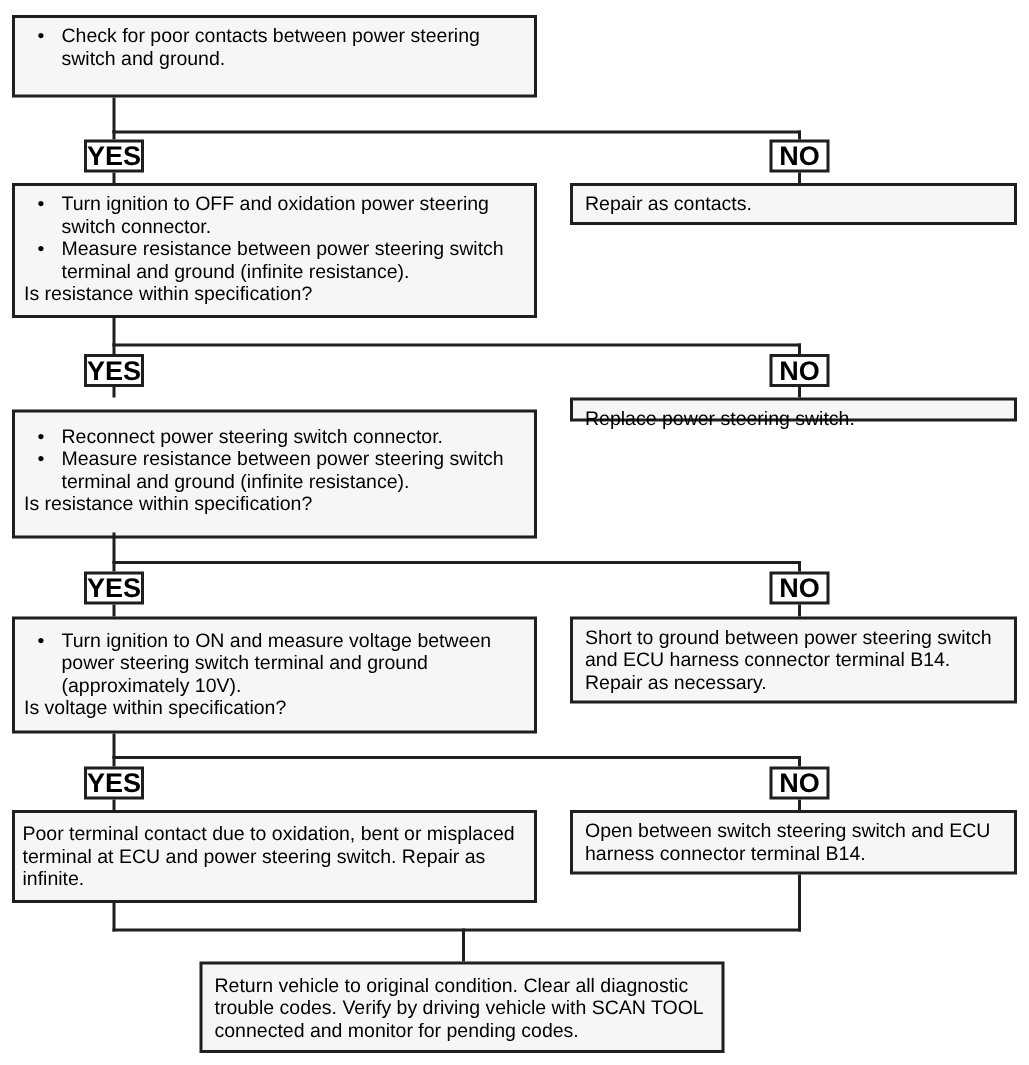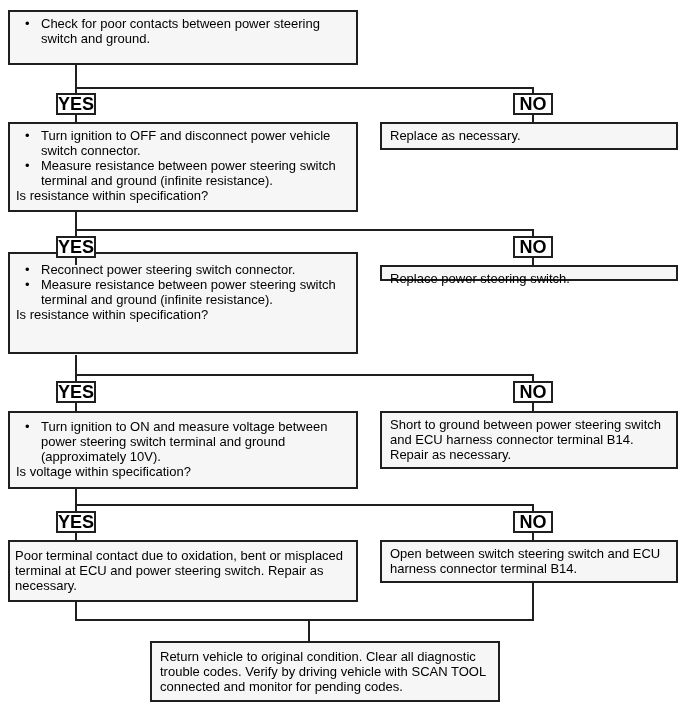--- a/index.html
+++ b/index.html
@@ -7,21 +7,21 @@
   body { font-family:"Liberation Sans", sans-serif; }
   .canvas {
     position:relative; width:686px; height:710px; background:#ffffff;
     color:#000000; font-size:13px; line-height:15px; overflow:hidden;
   }
   .box {
     position:absolute; background:#f6f6f6; border:2px solid #1f1f1f;
   }
   .qbox  { left:8px;  width:350px; padding:4px 6px 2px 5px; }
   .abox  { left:380px; width:298px; padding:4px 4px 2px 8px; }
-  .fbox  { left:150px; width:350px; padding:6px 6px 2px 8px; }
+  .fbox  { left:133px; width:350px; padding:6px 6px 2px 8px; }
   .bullets { list-style:none; }
   .bullets li { position:relative; padding-left:26px; }
   .bullets li::before { content:"\2022"; position:absolute; left:10px; }
   .question { padding-left:1px; }
   .tag {
     position:absolute; width:40px; height:22px; background:#ffffff;
     border:2px solid #1f1f1f; font-weight:bold; font-size:18px;
     text-align:center; line-height:18px; z-index:2;
   }
   .vline { position:absolute; width:2px; background:#1f1f1f; z-index:1; }
@@ -41,43 +41,43 @@
   </div>
 
   <div class="vline" style="left:75px;top:65px;height:23px"></div>
   <div class="hline" style="left:75px;top:87px;width:459px"></div>
   <div class="vline" style="left:75px;top:87px;height:35px"></div>
   <div class="vline" style="left:532px;top:87px;height:35px"></div>
   <div class="tag" style="left:56px;top:93px">YES</div>
   <div class="tag" style="left:513px;top:93px">NO</div>
 
   <div class="box abox" style="top:122px;height:28px">
-    <div>Replace as necessary.</div>
+    <div>Repair as contacts.</div>
   </div>
 
   <div class="box qbox" style="top:122px;height:90px">
     <ul class="bullets">
-      <li>Turn ignition to OFF and disconnect power vehicle switch connector.</li>
+      <li>Turn ignition to OFF and oxidation power steering switch connector.</li>
       <li>Measure resistance between power steering switch terminal and ground (infinite resistance).</li>
     </ul>
     <div class="question">Is resistance within specification?</div>
   </div>
 
   <div class="vline" style="left:75px;top:212px;height:18px"></div>
   <div class="hline" style="left:75px;top:229px;width:459px"></div>
   <div class="vline" style="left:75px;top:229px;height:36px"></div>
   <div class="vline" style="left:532px;top:229px;height:36px"></div>
   <div class="tag" style="left:56px;top:236px">YES</div>
   <div class="tag" style="left:513px;top:236px">NO</div>
 
   <div class="box abox" style="top:265px;height:16px">
     <div>Replace power steering switch.</div>
   </div>
 
-  <div class="box qbox pad-top-8" style="top:252px;height:102px">
+  <div class="box qbox pad-top-8" style="top:273px;height:86px">
     <ul class="bullets">
       <li>Reconnect power steering switch connector.</li>
       <li>Measure resistance between power steering switch terminal and ground (infinite resistance).</li>
     </ul>
     <div class="question">Is resistance within specification?</div>
   </div>
 
   <div class="vline" style="left:75px;top:355px;height:20px"></div>
   <div class="hline" style="left:75px;top:374px;width:459px"></div>
   <div class="vline" style="left:75px;top:374px;height:37px"></div>
@@ -101,21 +101,21 @@
   <div class="vline" style="left:75px;top:504px;height:37px"></div>
   <div class="vline" style="left:532px;top:504px;height:37px"></div>
   <div class="tag" style="left:56px;top:511px">YES</div>
   <div class="tag" style="left:513px;top:511px">NO</div>
 
   <div class="box abox" style="top:540px;height:43px">
     <div>Open between switch steering switch and ECU harness connector terminal B14.</div>
   </div>
 
   <div class="box qbox pad-top-6" style="top:540px;height:62px">
-    <div>Poor terminal contact due to oxidation, bent or misplaced terminal at ECU and power steering switch. Repair as necessary.</div>
+    <div>Poor terminal contact due to oxidation, bent or misplaced terminal at ECU and power steering switch. Repair as infinite.</div>
   </div>
 
   <div class="vline" style="left:75px;top:602px;height:19px"></div>
   <div class="vline" style="left:532px;top:583px;height:38px"></div>
   <div class="hline" style="left:75px;top:619px;width:459px"></div>
   <div class="vline" style="left:308px;top:619px;height:22px"></div>
 
   <div class="box fbox" style="top:641px;height:61px">
     <div>Return vehicle to original condition. Clear all diagnostic trouble codes. Verify by driving vehicle with SCAN TOOL connected and monitor for pending codes.</div>
   </div>

